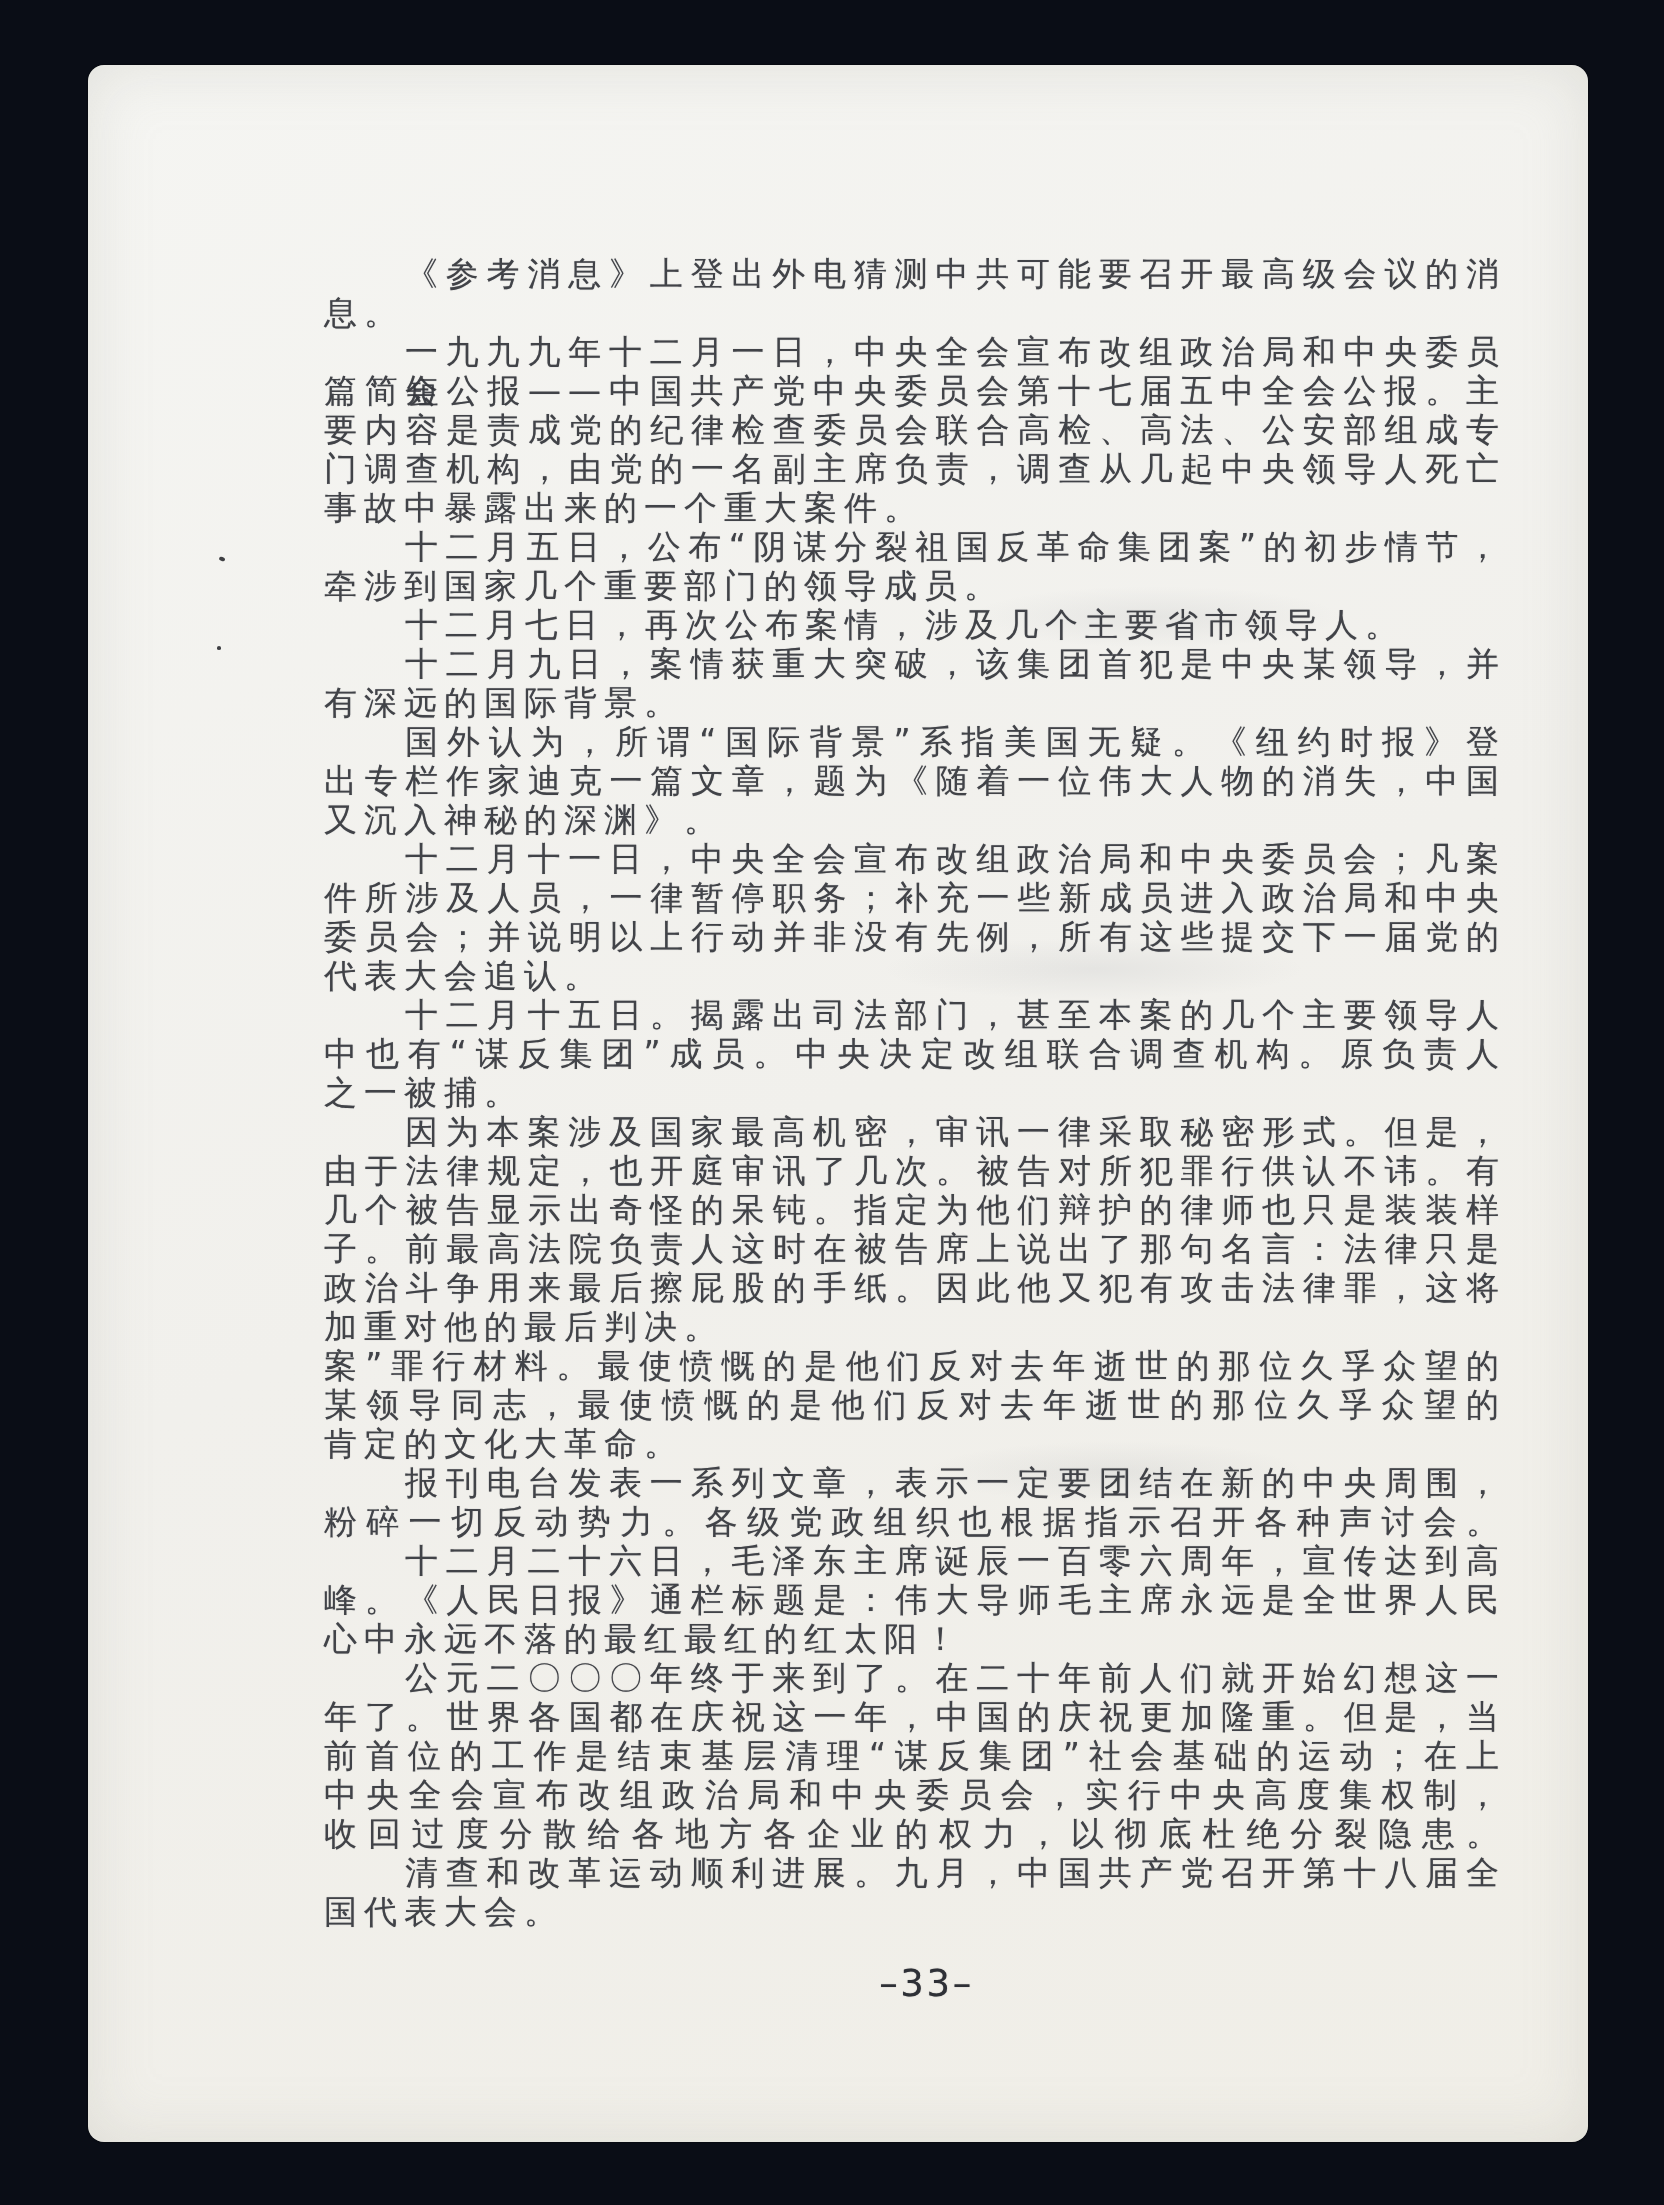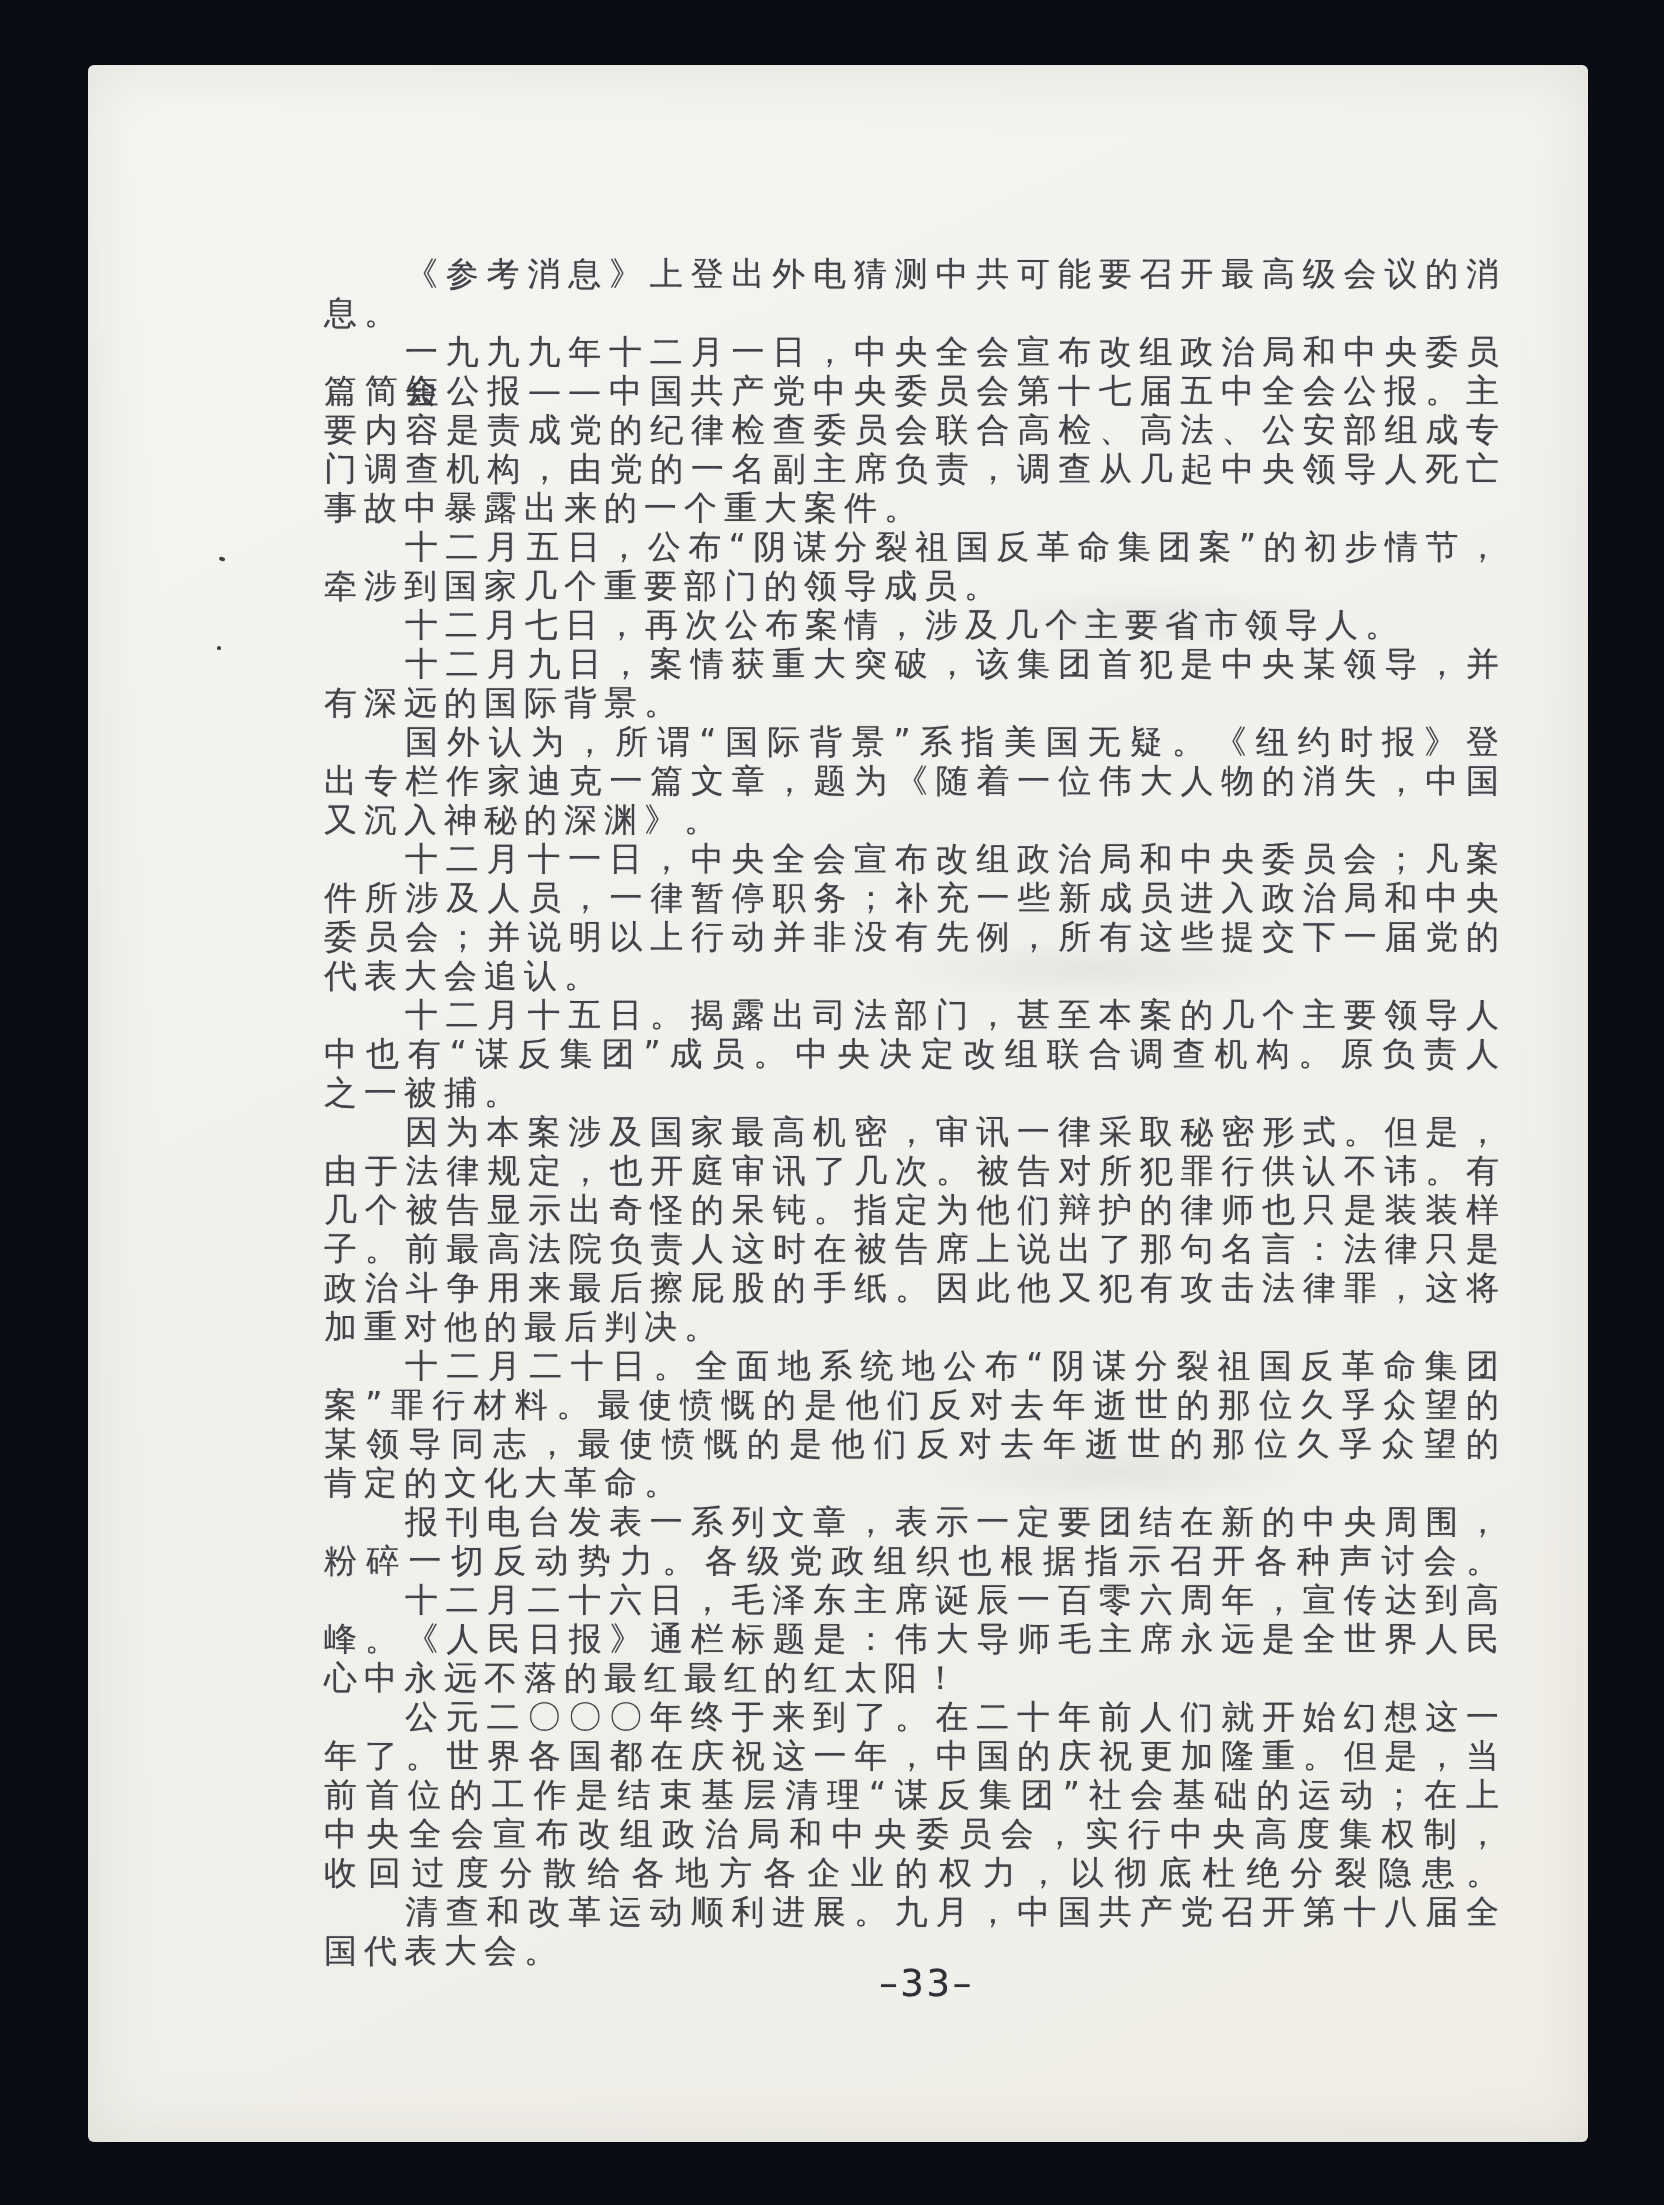--- a/index.html
+++ b/index.html
@@ -15,21 +15,21 @@
     background: #0a0d16;
     overflow: hidden;
   }
   .paper {
     position: absolute;
     left: 88px;
     top: 65px;
     width: 1500px;
     height: 2077px;
     background: linear-gradient(155deg, #f5f5f2 0%, #f1f0ec 50%, #f0eee7 100%);
-    border-radius: 6px;
+    border-radius: 16px;
     box-shadow: inset 0 0 62px rgba(175,175,165,.28), 0 0 1.8px rgba(0,0,0,.8);
   }
   .text-block {
     position: absolute;
     left: 236px;
     top: 189px;
     width: 1182px;
   }
   .line {
     height: 39px;
@@ -106,21 +106,20 @@
         <div class="line">代表大会追认。</div>
         <div class="line indent justify">十二月十五日。揭露出司法部门，甚至本案的几个主要领导人</div>
         <div class="line justify">中也有“谋反集团”成员。中央决定改组联合调查机构。原负责人</div>
         <div class="line">之一被捕。</div>
         <div class="line indent justify">因为本案涉及国家最高机密，审讯一律采取秘密形式。但是，</div>
         <div class="line justify">由于法律规定，也开庭审讯了几次。被告对所犯罪行供认不讳。有</div>
         <div class="line justify">几个被告显示出奇怪的呆钝。指定为他们辩护的律师也只是装装样</div>
         <div class="line justify">子。前最高法院负责人这时在被告席上说出了那句名言：法律只是</div>
         <div class="line justify">政治斗争用来最后擦屁股的手纸。因此他又犯有攻击法律罪，这将</div>
         <div class="line">加重对他的最后判决。</div>
-        <div class="line indent justify">十二月二十日。全面地系统地公布“阴谋分裂祖国反革命集团</div>
         <div class="line justify">案”罪行材料。最使愤慨的是他们反对去年逝世的那位久孚众望的</div>
         <div class="line justify">某领导同志，最使愤慨的是他们反对去年逝世的那位久孚众望的</div>
         <div class="line">肯定的文化大革命。</div>
         <div class="line indent justify">报刊电台发表一系列文章，表示一定要团结在新的中央周围，</div>
         <div class="line justify">粉碎一切反动势力。各级党政组织也根据指示召开各种声讨会。</div>
         <div class="line indent justify">十二月二十六日，毛泽东主席诞辰一百零六周年，宣传达到高</div>
         <div class="line justify">峰。《人民日报》通栏标题是：伟大导师毛主席永远是全世界人民</div>
         <div class="line">心中永远不落的最红最红的红太阳！</div>
         <div class="line indent justify">公元二〇〇〇年终于来到了。在二十年前人们就开始幻想这一</div>
         <div class="line justify">年了。世界各国都在庆祝这一年，中国的庆祝更加隆重。但是，当</div>

